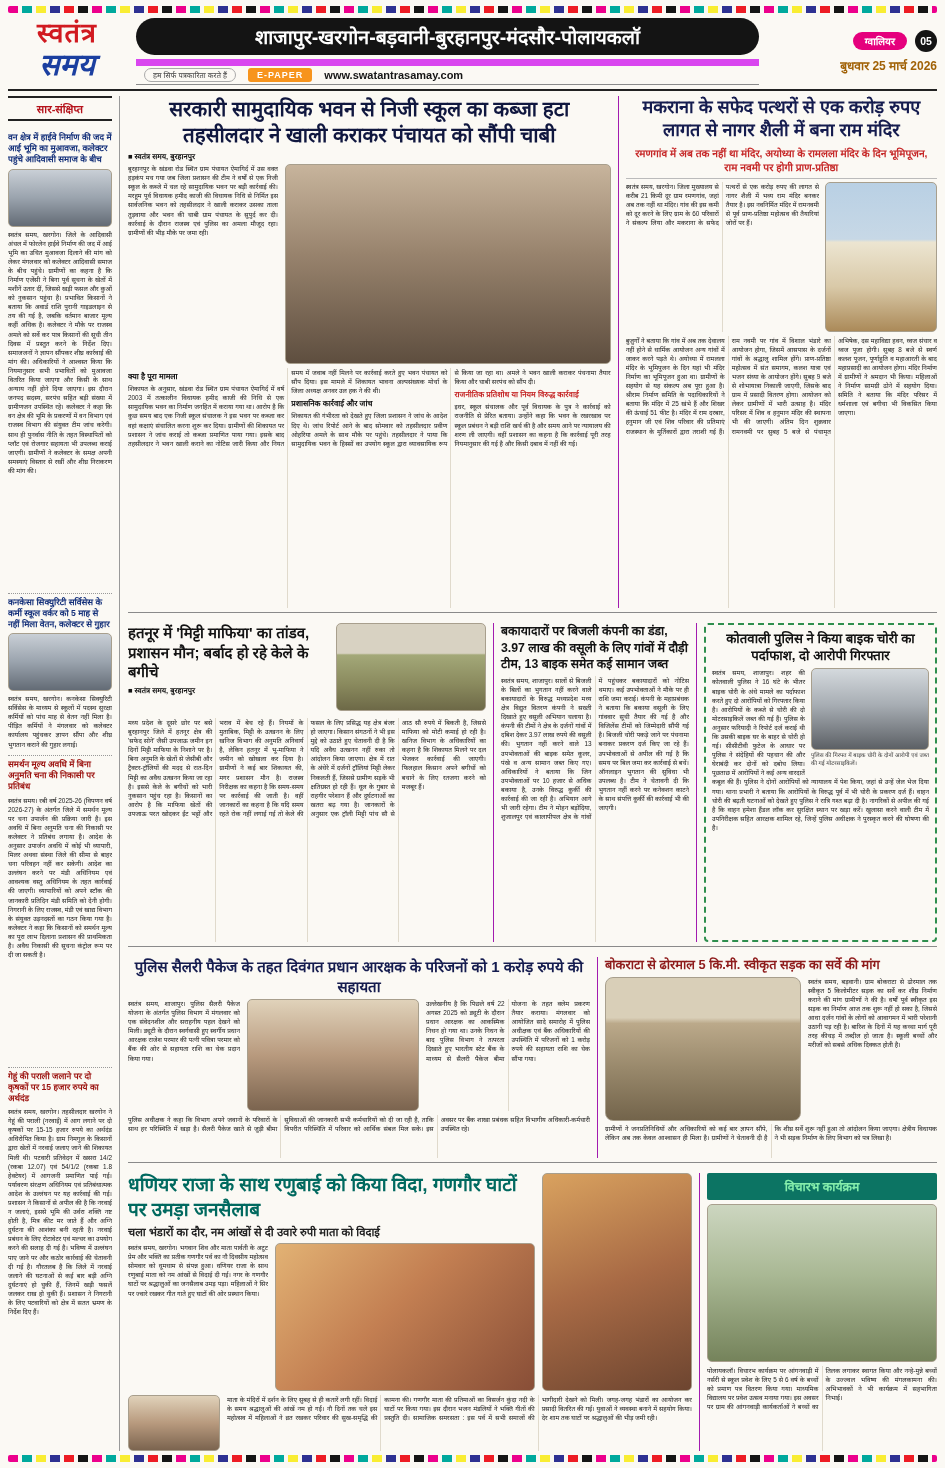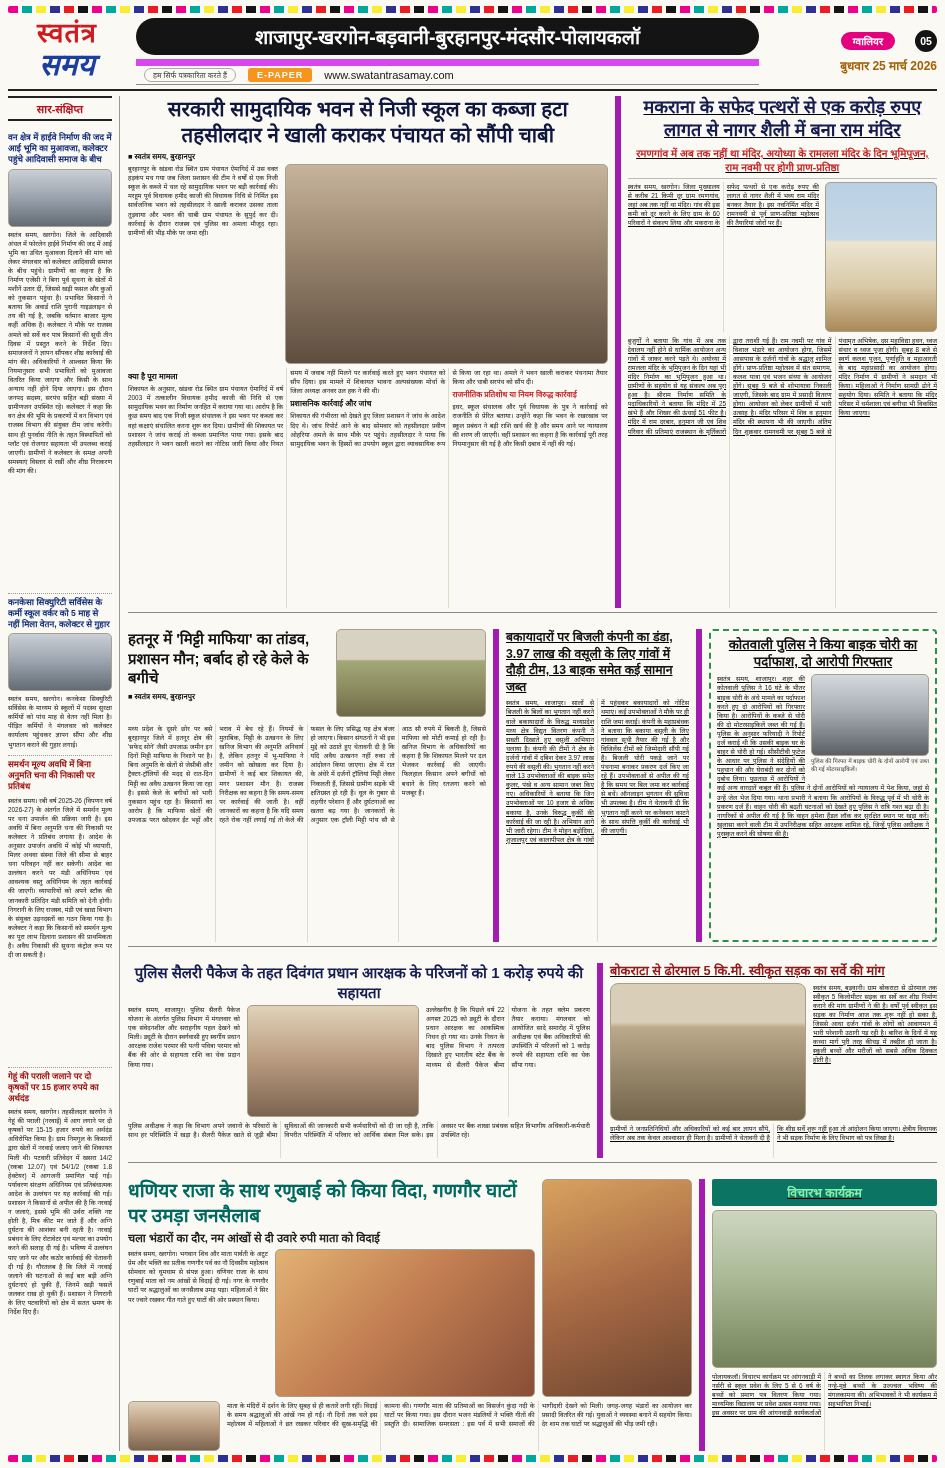--- a/index.html
+++ b/index.html
@@ -11,42 +11,42 @@
   
   .header { display:flex; gap:10px; padding:5px 0 4px; align-items:stretch; flex:0 0 auto; }
   .masthead { width:118px; text-align:center; line-height:1; padding-top:2px; }
   .mh1 { color:#d11a20; font-size:27px; font-weight:bold; letter-spacing:1px; }
   .mh2 { color:#1b3fa0; font-size:30px; font-weight:bold; font-style:italic; margin-top:3px; }
   .head-center { flex:1; display:flex; flex-direction:column; gap:4px; min-width:0; }
   .cities-pill { background:#141414; color:#fff; border-radius:20px; font-size:19.5px; font-weight:bold; text-align:center; padding:5px 8px; white-space:nowrap; overflow:hidden; }
   .head-subrow { border-top:7px solid #d946ef; border-bottom:1px solid #8a8a8a; display:flex; align-items:center; gap:12px; padding:2px 8px; }
   .tagline { font-size:7.5px; color:#444; border:1px solid #aaa; border-radius:8px; padding:1px 8px; white-space:nowrap; }
   .epaper { background:#f7941d; color:#fff; font-weight:bold; font-size:9px; padding:2px 9px; border-radius:3px; letter-spacing:1px; }
-  .website { font-size:11px; font-weight:normal; color:#151515; }
+  .website { font-size:11px; font-weight:bold; color:#151515; }
   .head-right { width:168px; display:flex; flex-direction:column; align-items:flex-end; justify-content:center; gap:5px; }
-  .edition-row { display:flex; align-items:center; gap:20px; }
+  .edition-row { display:flex; align-items:center; gap:8px; }
   .edition-pill { background:#e5007d; color:#fff; font-size:10px; font-weight:bold; padding:2px 12px; border-radius:10px; }
   .page-circle { background:#141414; color:#fff; width:22px; height:22px; border-radius:50%; display:flex; align-items:center; justify-content:center; font-size:10.5px; font-weight:bold; }
   .date { font-size:12px; font-weight:bold; color:#a16207; }
   .header-rule { border-top:2px solid #222; margin-bottom:5px; flex:0 0 auto; }
   
   .content { flex:1; display:flex; gap:8px; min-height:0; }
   .sidebar { flex:0 0 112px; border-right:1px solid #999; padding-right:7px; display:flex; flex-direction:column; min-height:0; overflow:hidden; }
   .sb-title { text-align:center; color:#b5121b; font-weight:bold; font-size:11px; border-top:2px solid #222; border-bottom:2px solid #222; padding:3px 0; margin-bottom:8px; }
   .sb-item { border-bottom:1px dotted #999; padding:3px 0; display:flex; flex-direction:column; overflow:hidden; }
   .sb-item.last { border-bottom:none; flex:1; }
   .sb-h { font-size:8.6px; font-weight:bold; line-height:1.3; margin-bottom:3px; }
   .navy { color:#14307a; } .maroon { color:#9c1310; }
   .sb-photo { height:58px; border-radius:3px; border:1px solid #b6ae9e; margin-bottom:3px; flex:0 0 auto; }
   .sb-body { font-size:6.4px; line-height:1.42; text-align:justify; color:#222; overflow:hidden; }
   .main { flex:1; display:flex; flex-direction:column; min-height:0; min-width:0; }
   .row { display:flex; min-height:0; overflow:hidden; }
-  .rsep { border-top:1px solid #8a8a8a; margin-top:4px; padding-top:16px;justify-content:flex-end; }
+  .rsep { border-top:1px solid #8a8a8a; margin-top:4px; padding-top:10px;justify-content:flex-end; }
   .art { overflow:hidden; min-width:0; display:flex; flex-direction:column; }
-  .vdiv { border-left:6px solid #a21caf; margin-left:7px; padding-left:7px;text-decoration:underline; }
+  .vdiv { border-left:1px solid #a21caf; margin-left:7px; padding-left:7px; }
   .body { font-size:6.4px; line-height:1.42; text-align:justify; color:#1c1c1c; overflow:hidden; }
   .cols2 { column-count:2; column-gap:7px; column-rule:1px solid #e0dacc; }
   .cols3 { column-count:3; column-gap:7px; column-rule:1px solid #e0dacc; }
   .cols4 { column-count:4; column-gap:7px; column-rule:1px solid #e0dacc; }
   .byline { font-size:7.5px; font-weight:bold; color:#151515; margin:3px 0; flex:0 0 auto; }
   .isub { display:block; font-weight:bold; font-size:7.8px; margin:3px 0 2px; color:#111; }
   .isub.red { color:#c62828; }
   .photo { border-radius:5px; border:1px solid #a89f8d; flex:0 0 auto; }
   .ph-people  { background:linear-gradient(180deg,#c7b49c 0%,#98836d 45%,#5e4e3f 100%); }
   .ph-temple  { background:linear-gradient(180deg,#b9d0e4 0%,#c7d8e6 38%,#ece5d1 40%,#d9c9a8 70%,#ab8a59 100%); }

